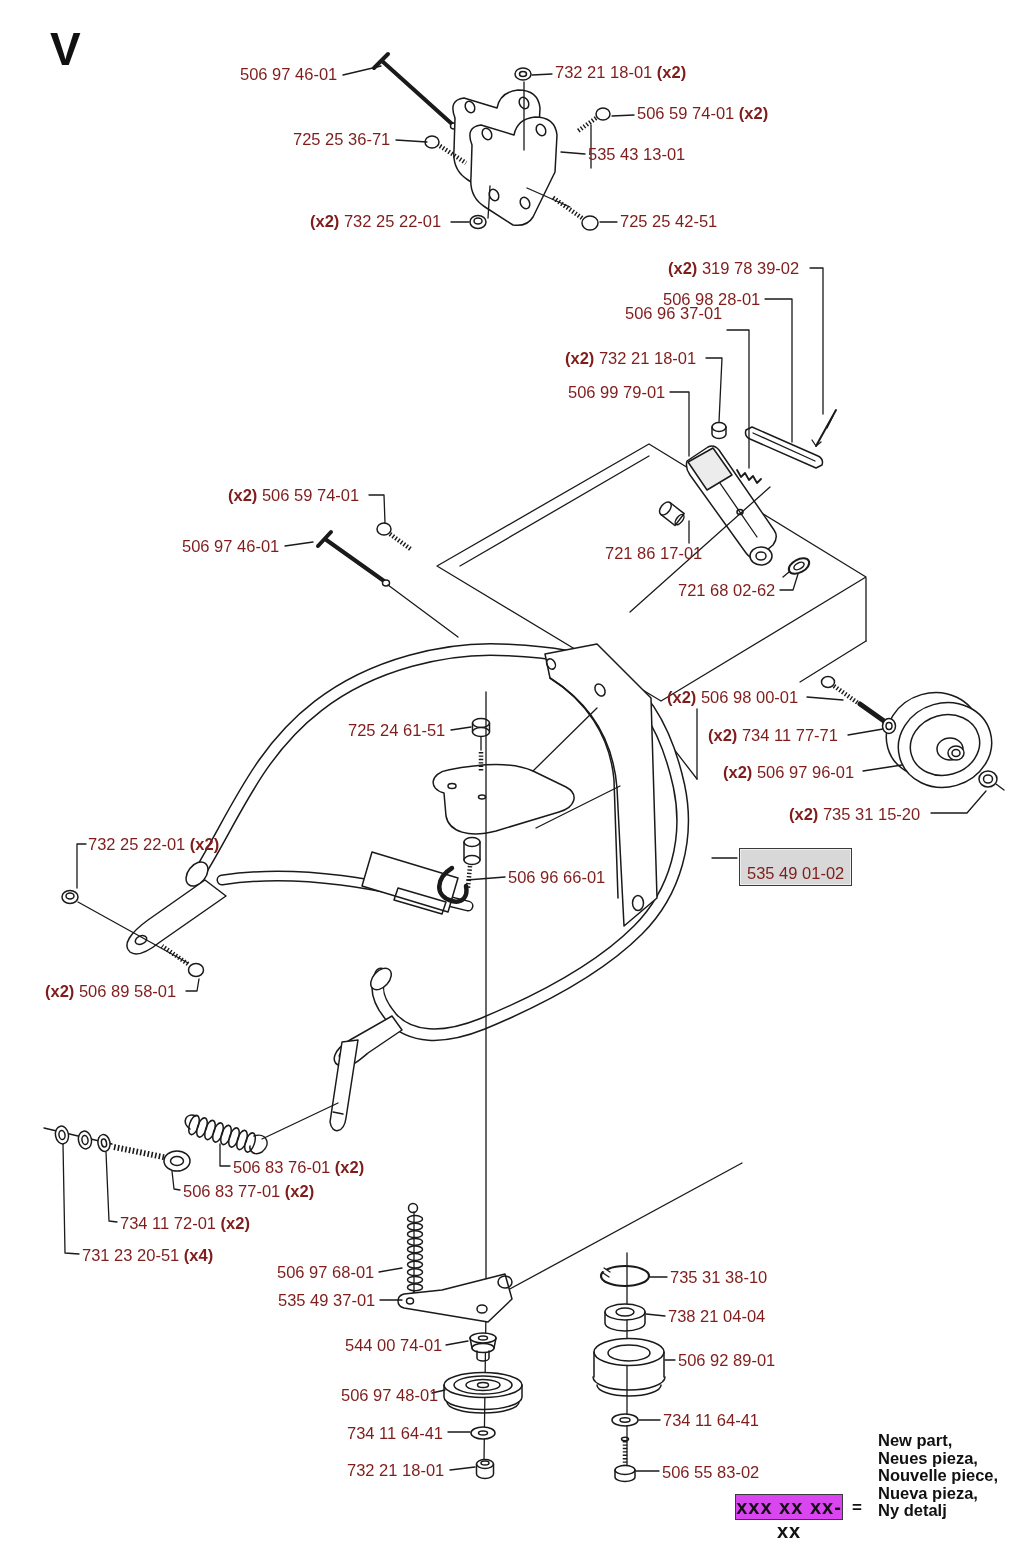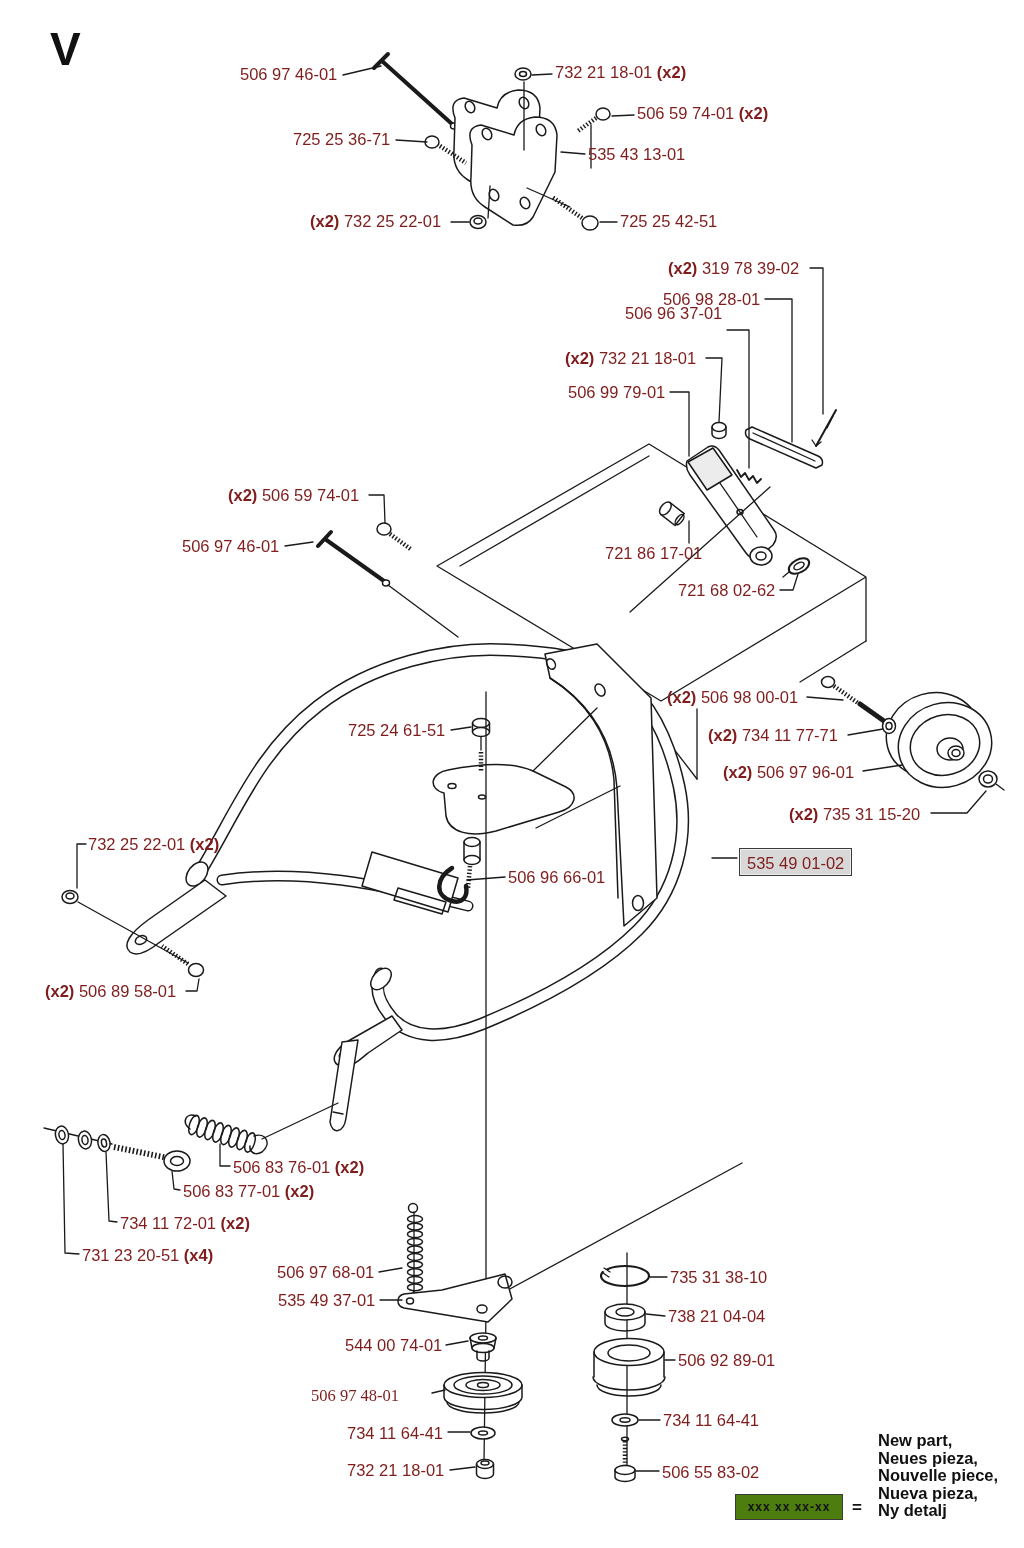--- a/index.html
+++ b/index.html
@@ -2,25 +2,25 @@
 <html><head>
 <meta charset="utf-8">
 <style>
   html,body{margin:0;padding:0;background:#ffffff;}
   #page{position:relative;width:1024px;height:1548px;background:#ffffff;overflow:hidden;
         font-family:"Liberation Sans","DejaVu Sans",sans-serif;color:#111;}
   #art{position:absolute;left:0;top:0;}
   #title-letter{position:absolute;left:50px;top:22px;font-size:46px;font-weight:bold;color:#111;}
   .part-label{position:absolute;font-size:16.5px;white-space:nowrap;color:#7f1d1d;line-height:1.05;}
   .part-label b{font-weight:bold;}
-  .part-label.highlight{background:#d8d8d8;border:1.5px solid #3a3a3a;padding:6px 7px 3px 7px;
+  .part-label.highlight{background:#d8d8d8;border:1.5px solid #3a3a3a;padding:16px 7px 3px 7px;
         box-shadow:inset 0 0 0 1px #eee;}
   #legend{position:absolute;left:0;top:0;width:1024px;height:1548px;pointer-events:none;}
-  #legend-box{position:absolute;left:735px;top:1494px;width:106px;height:24px;background:#4d7c0f;
-        border:1.5px solid #3a3a3a;font-weight:bold;font-size:12px;text-align:center;line-height:24px;
+  #legend-box{position:absolute;left:735px;top:1494px;width:106px;height:24px;background:#d946ef;
+        border:1.5px solid #3a3a3a;font-weight:bold;font-size:20px;text-align:center;line-height:24px;
         letter-spacing:1px;}
   #legend-eq{position:absolute;left:852px;top:1498px;font-size:17px;font-weight:bold;}
   #legend-text{position:absolute;left:878px;top:1432px;font-size:16.5px;font-weight:bold;line-height:17.5px;}
   svg .ln{stroke:#1a1a1a;stroke-width:1.3;fill:none;stroke-linecap:round;stroke-linejoin:round;}
   svg .p{stroke:#1a1a1a;stroke-width:1.5;fill:#ffffff;stroke-linejoin:round;}
   svg .pn{stroke:#1a1a1a;stroke-width:1.5;fill:none;stroke-linecap:round;stroke-linejoin:round;}
   svg .thread{stroke:#1a1a1a;stroke-width:6;stroke-dasharray:1.6 2.2;fill:none;}
   svg .thread-sm{stroke:#1a1a1a;stroke-width:4.5;stroke-dasharray:1.4 2;fill:none;}
   svg .tube-o{stroke:#1a1a1a;stroke-width:13;fill:none;stroke-linecap:round;}
   svg .tube-i{stroke:#ffffff;stroke-width:10;fill:none;stroke-linecap:round;}
@@ -369,21 +369,21 @@
       <div class="part-label" style="left: 233px; top: 1159px;"><span>506 83 76-01</span><b> (x2)</b></div>
       <div class="part-label" style="left: 183px; top: 1183px;"><span>506 83 77-01</span><b> (x2)</b></div>
       <div class="part-label" style="left: 120px; top: 1215px; text-align: right;"><span>734 11 72-01</span><b> (x2)</b></div>
       <div class="part-label" style="left: 82px; top: 1247px;"><span>731 23 20-51</span><b> (x4)</b></div>
       <div class="part-label" style="left: 277px; top: 1264px;"><span>506 97 68-01</span></div>
       <div class="part-label" style="left: 278px; top: 1292px;"><span>535 49 37-01</span></div>
       <div class="part-label" style="left: 670px; top: 1269px;"><span>735 31 38-10</span></div>
       <div class="part-label" style="left: 668px; top: 1308px;"><span>738 21 04-04</span></div>
       <div class="part-label" style="left: 345px; top: 1337px;"><span>544 00 74-01</span></div>
       <div class="part-label" style="left: 678px; top: 1352px;"><span>506 92 89-01</span></div>
-      <div class="part-label" style="left: 311px; top: 1387px; font-family: Liberation Serif, serif;"><span>506 97 48-01</span></div>
+      <div class="part-label" style="left: 341px; top: 1387px;"><span>506 97 48-01</span></div>
       <div class="part-label" style="left: 663px; top: 1412px;"><span>734 11 64-41</span></div>
       <div class="part-label" style="left: 347px; top: 1425px;"><span>734 11 64-41</span></div>
       <div class="part-label" style="left: 347px; top: 1462px;"><span>732 21 18-01</span></div>
       <div class="part-label" style="left: 662px; top: 1464px;"><span>506 55 83-02</span></div>
     </div>
 
   <div id="legend">
     <div id="legend-box" style="pointer-events:auto">xxx xx xx-xx</div>
     <div id="legend-eq" style="pointer-events:auto">=</div>
     <div id="legend-text" style="pointer-events:auto">

